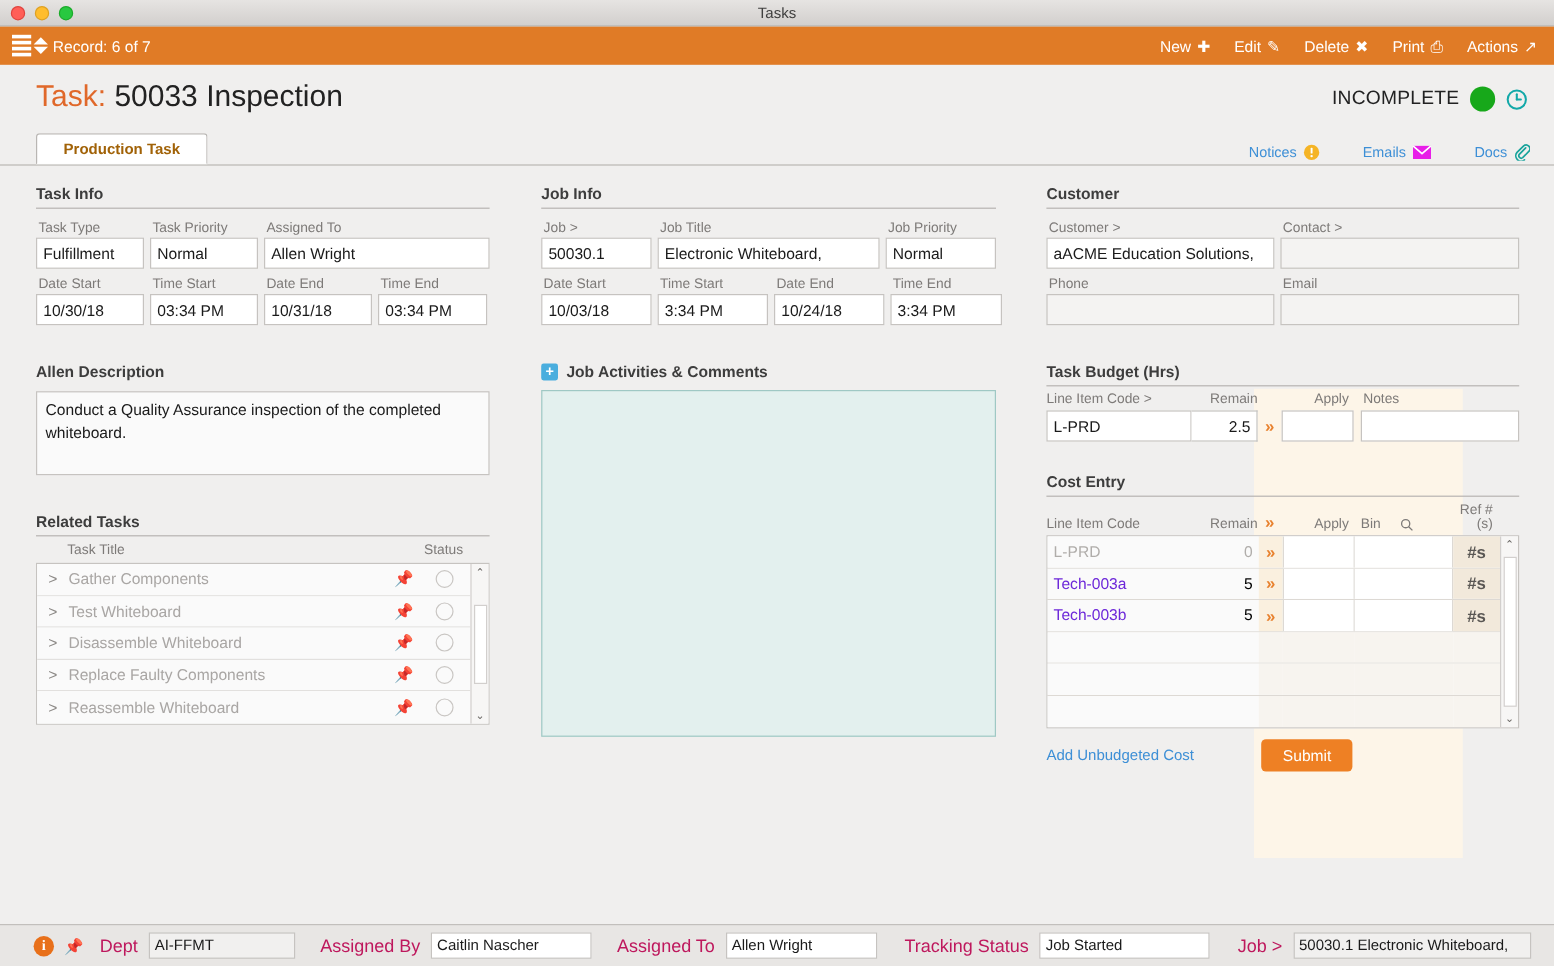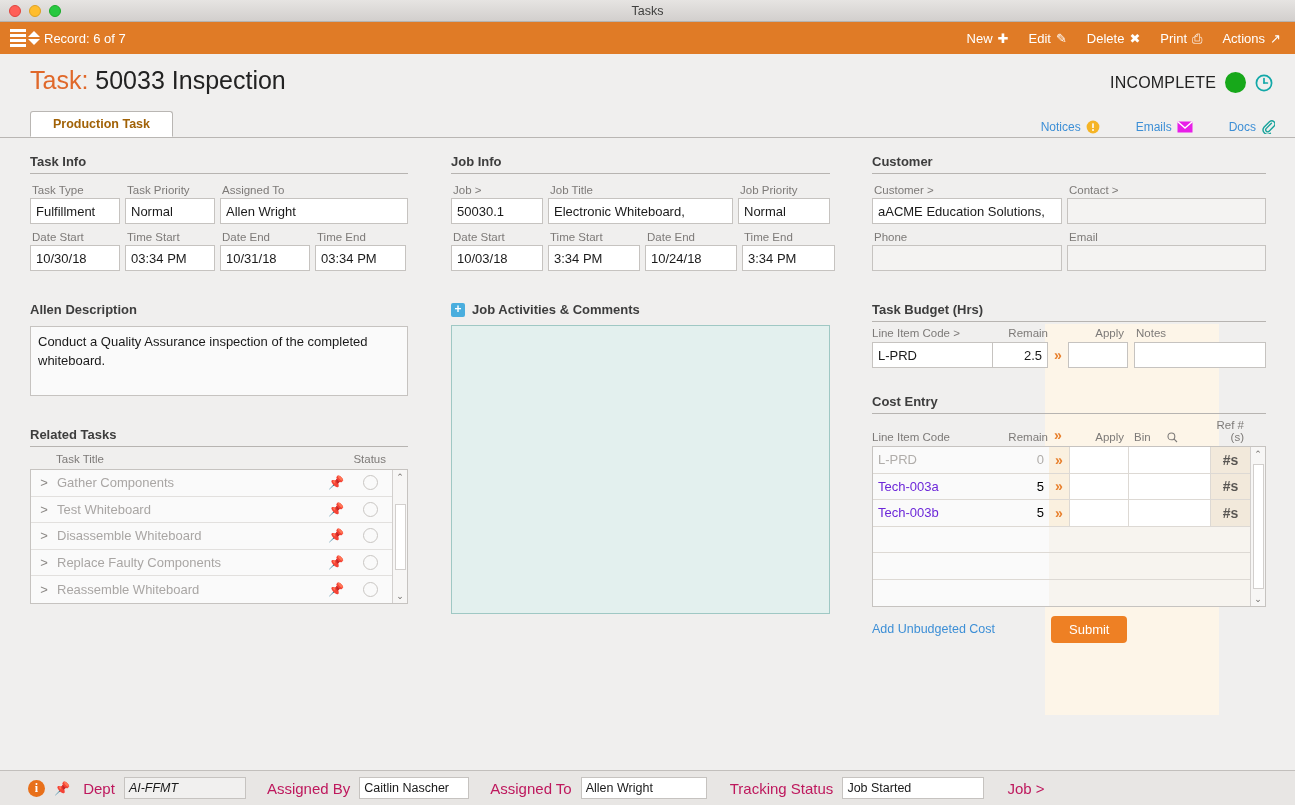--- a/index.html
+++ b/index.html
@@ -600,21 +600,22 @@
   <div class="prefs">
     <div class="sec-title">Preferences</div>
 
   </div>
 </div>
 
 <div class="statusbar">
   <span class="info-ico">i</span>
   <span class="sb-pin">📌</span>
   <span class="sb-label">Dept</span>
-  <span class="sb-fld ro" style="width:122px;font-style:italic;">AI-FFMT</span>
+  <span class="sb-fld ro" style="width:122px;">AI-FFMT</span>
   <span class="sb-label" style="margin-left:12px;">Assigned By</span>
-  <span class="sb-fld" style="width:110px;">Caitlin Nascher</span>
+  <span class="sb-fld" style="width:134px;">Caitlin Nascher</span>
   <span class="sb-label" style="margin-left:12px;">Assigned To</span>
   <span class="sb-fld" style="width:126px;">Allen Wright</span>
   <span class="sb-label" style="margin-left:14px;">Tracking Status</span>
   <span class="sb-fld" style="width:142px;">Job Started</span>
   <span class="sb-label" style="margin-left:14px;">Job &gt;</span>
+  <span class="sb-fld ro" style="width:198px;">50030.1 Electronic Whiteboard,</span>
 </div>
 
 </body></html>

